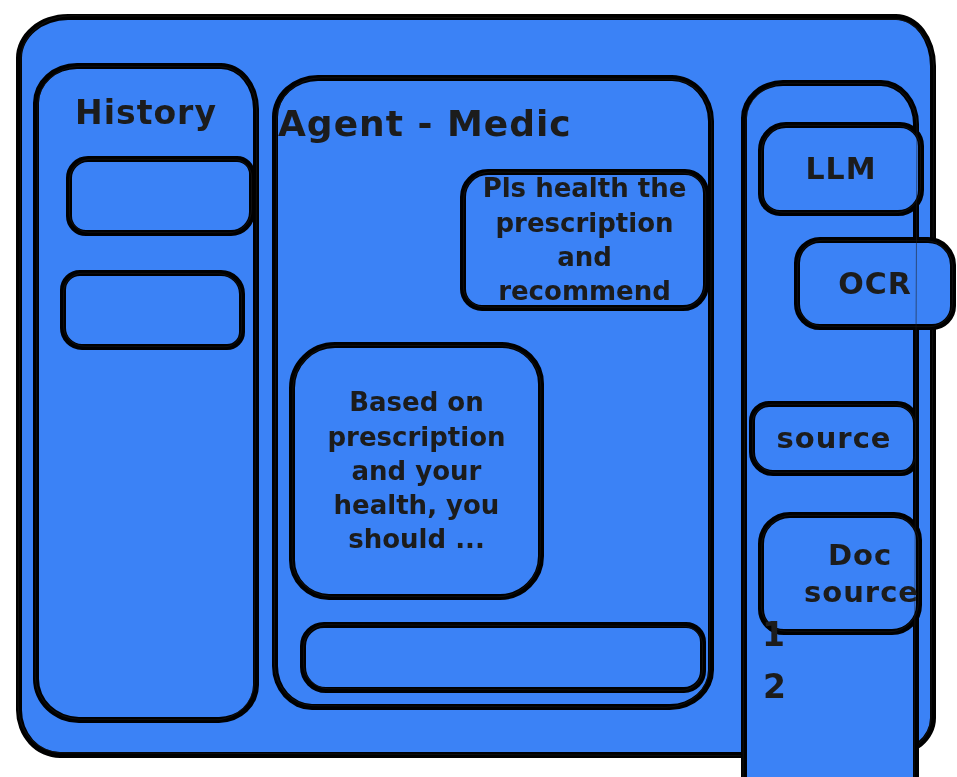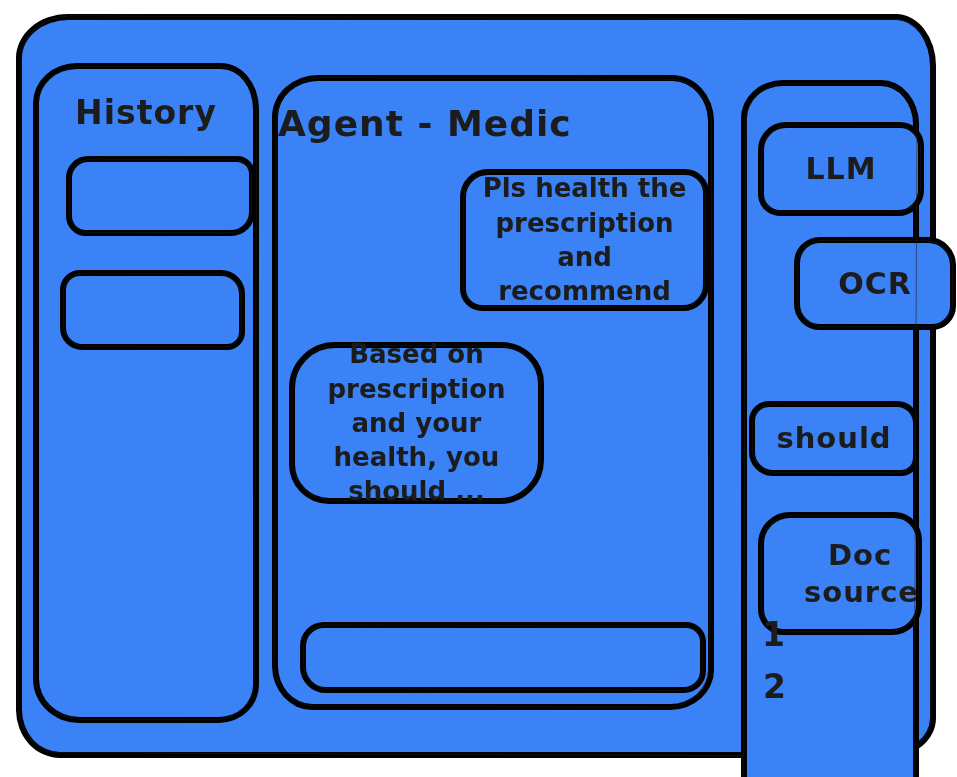--- a/index.html
+++ b/index.html
@@ -72,21 +72,21 @@
     font-size: 26px;
     font-weight: bold;
     line-height: 1.32;
     padding: 6px 16px;
   }
   .bubble-user {
     left: 182px; top: 88px; width: 249px; height: 142px;
     border-radius: 28px 24px 26px 22px;
   }
   .bubble-agent {
-    left: 11px; top: 261px; width: 255px; height: 162px;
+    left: 11px; top: 261px; width: 255px; height: 258px;
     border-radius: 46px 42px 44px 40px;
     padding: 6px 22px;
   }
   .chat-input {
     left: 22px; top: 541px; width: 406px; height: 71px;
     border-radius: 24px 20px 22px 26px;
   }
 
   
   .tools-panel {
@@ -150,21 +150,21 @@
 
     <div class="sketch tool-button tool-llm">
       <span class="tool-label">LLM</span>
     </div>
 
     <div class="sketch tool-button tool-ocr">
       <span class="tool-label">OCR</span>
     </div>
 
     <div class="sketch tool-button tool-params">
-      <span class="tool-label">should</span>
+      <span class="tool-label">source</span>
     </div>
 
     <div class="sketch tool-button tool-doc">
       <span class="tool-label">Doc source</span>
     </div>
 
     <div class="doc-item doc-item-1">1</div>
     <div class="doc-item doc-item-2">2</div>
   </div>
 

